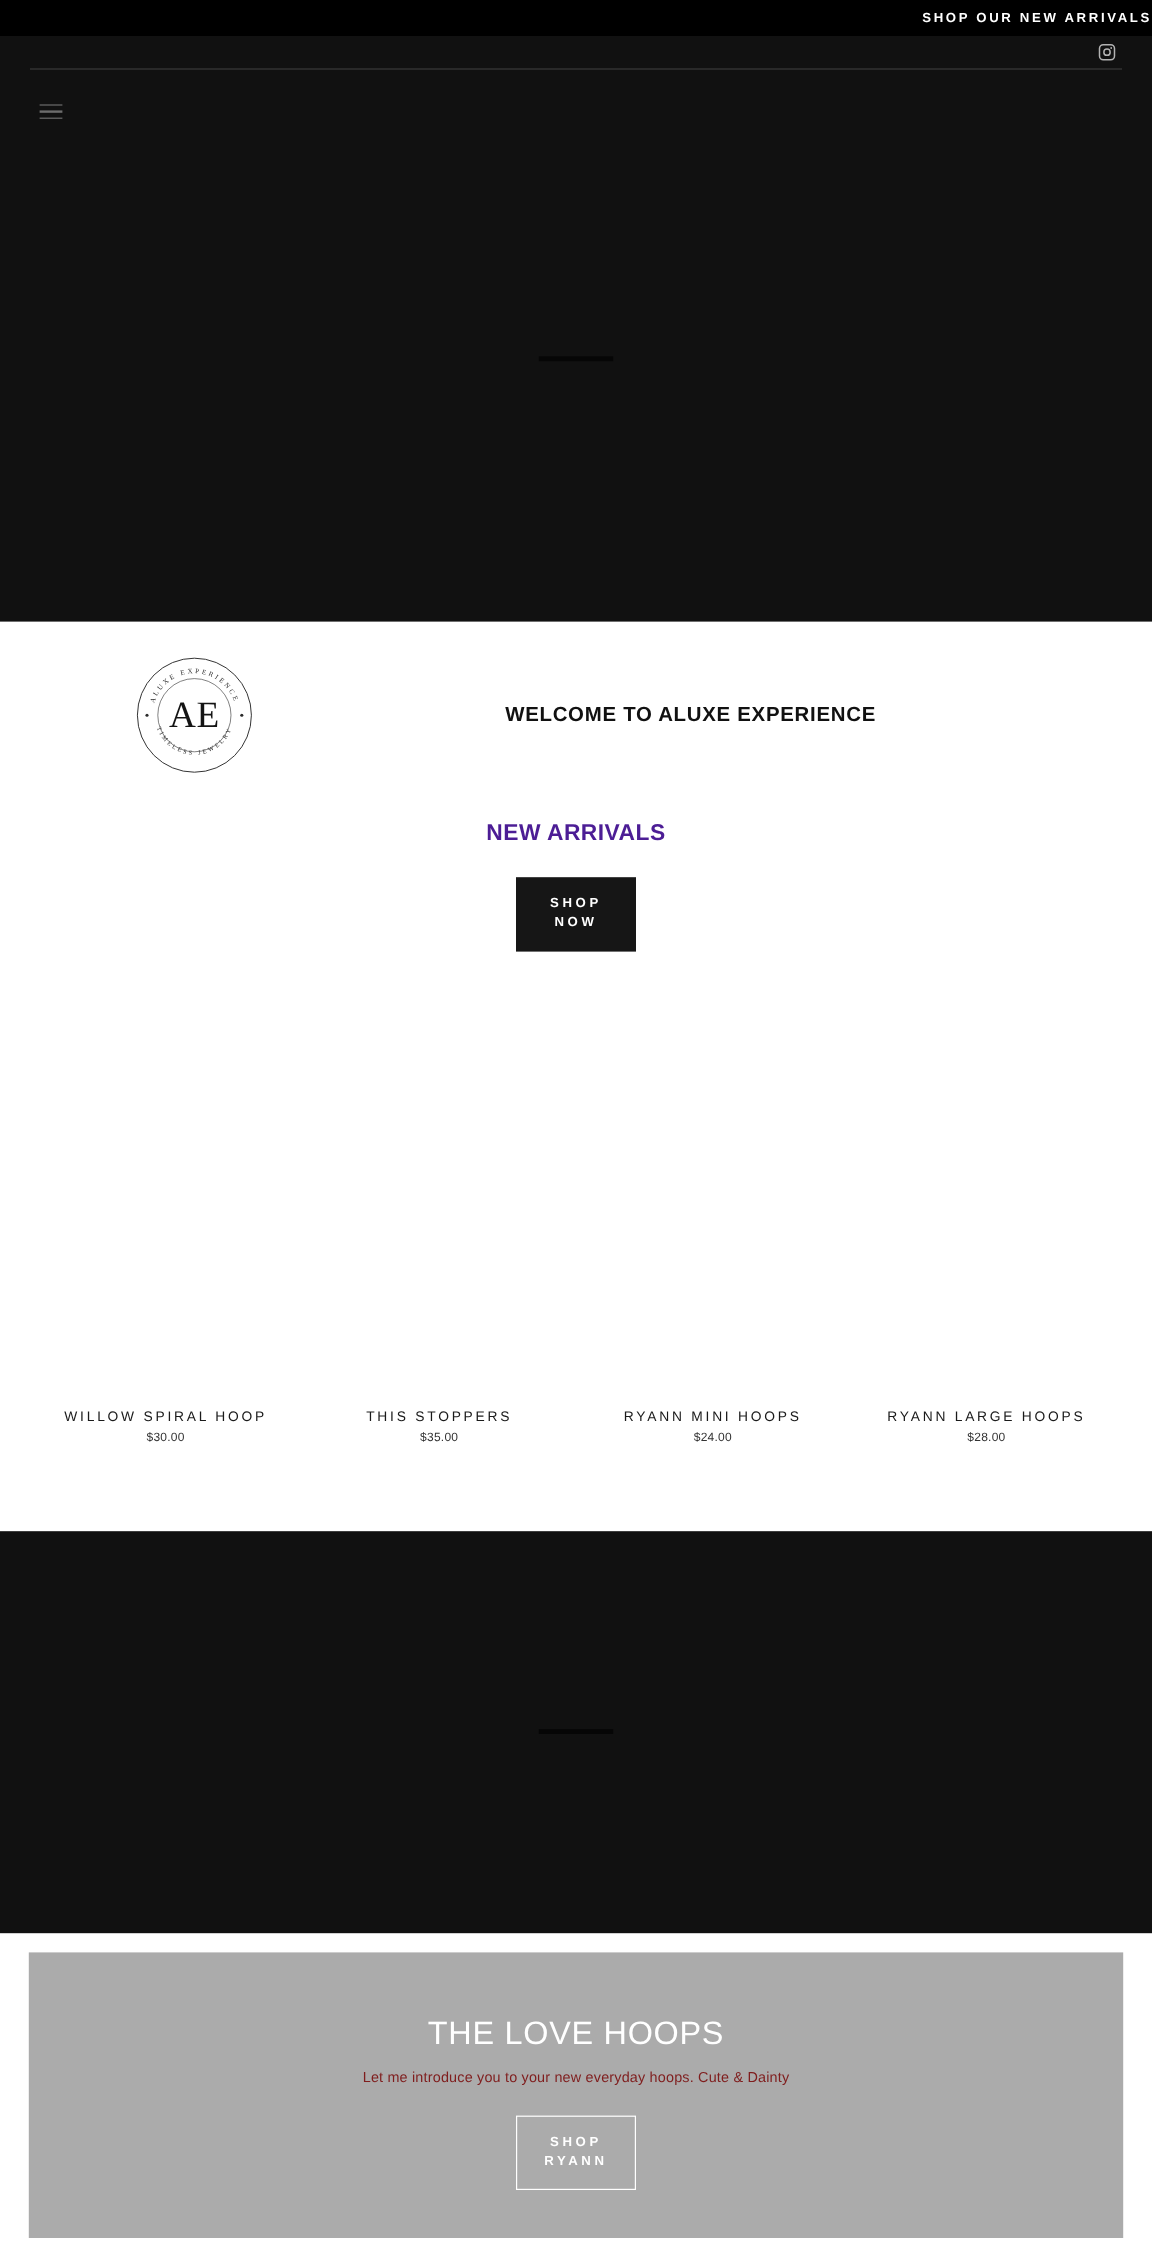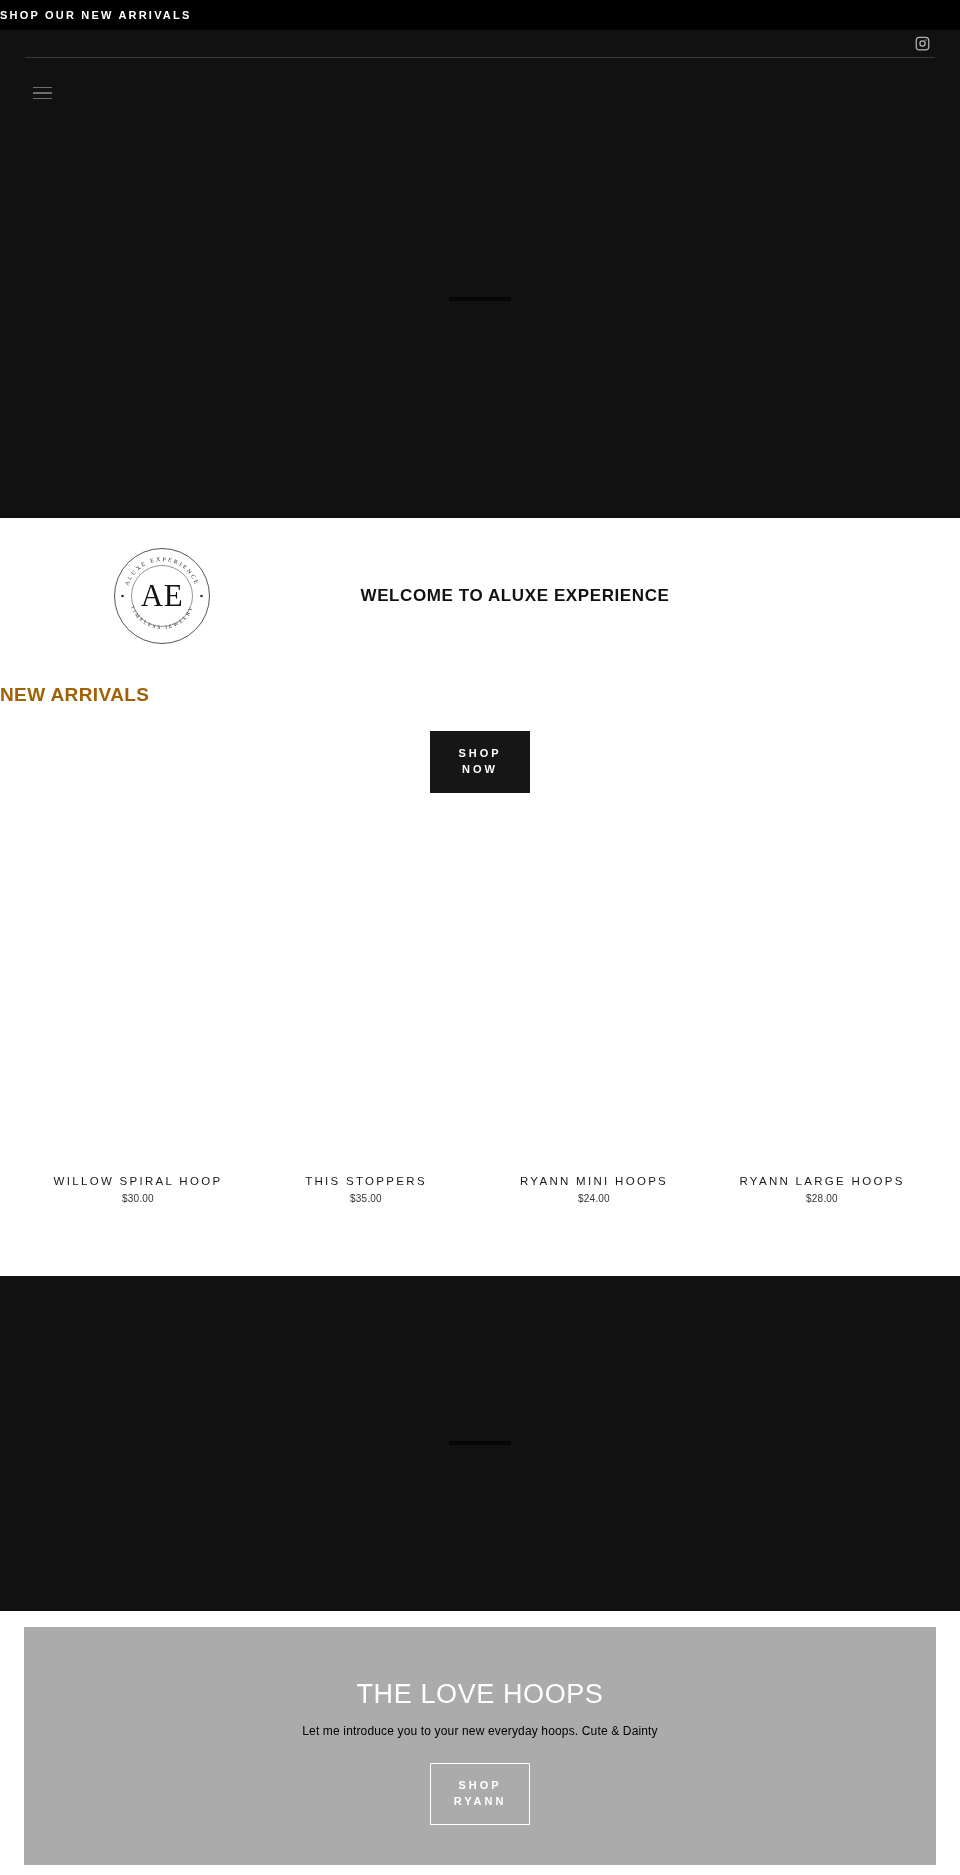--- a/index.html
+++ b/index.html
@@ -11,21 +11,21 @@
     -webkit-font-smoothing: antialiased;
   }
   body { width: 960px; overflow-x: hidden; }
 
   
   .announcement-bar {
     height: 30px;
     background: #000000;
     display: flex;
     align-items: center;
-    justify-content: flex-start;
+    justify-content: flex-end;
   }
   .announcement-text {
     color: #ffffff;
     font-size: 11px;
     font-weight: bold;
     letter-spacing: 2.2px;
     text-transform: uppercase;
   }
 
   
@@ -96,34 +96,35 @@
   }
   .logo-badge-wrap {
     width: 300px;
     display: flex;
     justify-content: center;
     padding-left: 24px;
   }
   .logo-badge { width: 100px; height: 100px; display: block; }
   .welcome-title {
     flex: 1;
-    text-align: center;
+    text-align: right;
     font-size: 17px;
     font-weight: bold;
     letter-spacing: .6px;
     color: #111111;
     padding-right: 230px;
   }
 
   
   .arrivals-heading {
+    text-align: center;
     font-size: 19px;
     font-weight: bold;
     letter-spacing: .4px;
-    color: #a16207;
+    color: #4c1d95;
     margin-top: 38px;
   }
   .shop-now-wrap { display: flex; justify-content: center; margin-top: 25px; }
   .btn-solid {
     background: #161616;
     color: #ffffff;
     border: none;
     width: 100px;
     padding: 15px 0;
     font-size: 11px;
@@ -187,21 +188,21 @@
     padding: 52px 0 40px 0;
     text-align: center;
   }
   .promo-title {
     color: #ffffff;
     font-size: 27px;
     font-weight: normal;
     letter-spacing: .6px;
   }
   .promo-subtitle {
-    color: #000000;
+    color: #7f1d1d;
     font-size: 12px;
     margin-top: 14px;
     letter-spacing: .15px;
   }
   .promo-btn-wrap { display: flex; justify-content: center; margin-top: 25px; }
   .btn-outline {
     background: transparent;
     border: 1px solid #ffffff;
     color: #ffffff;
     width: 100px;

